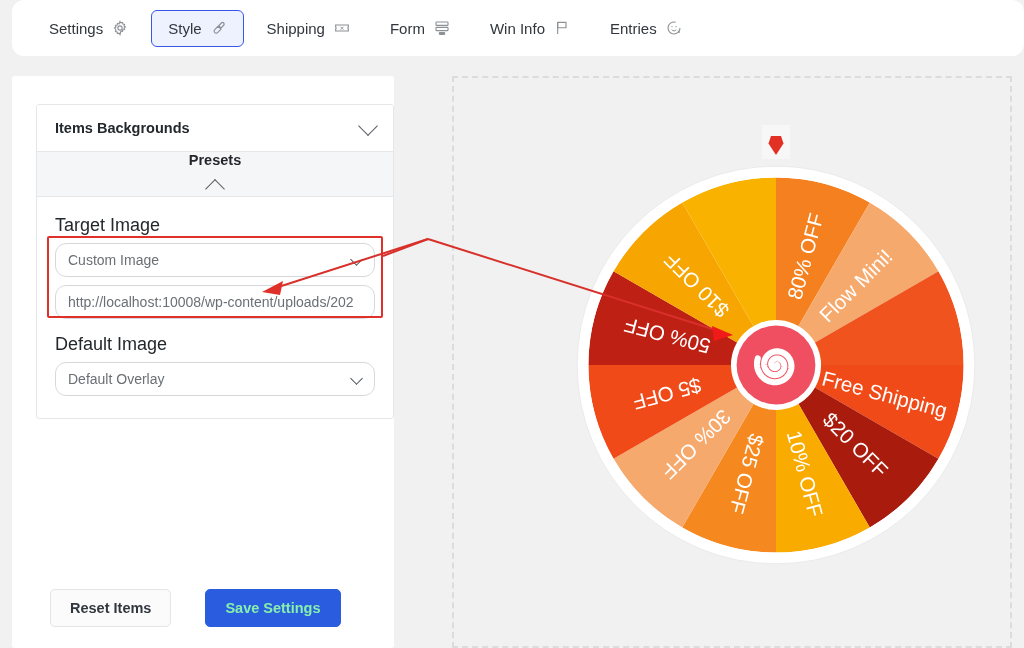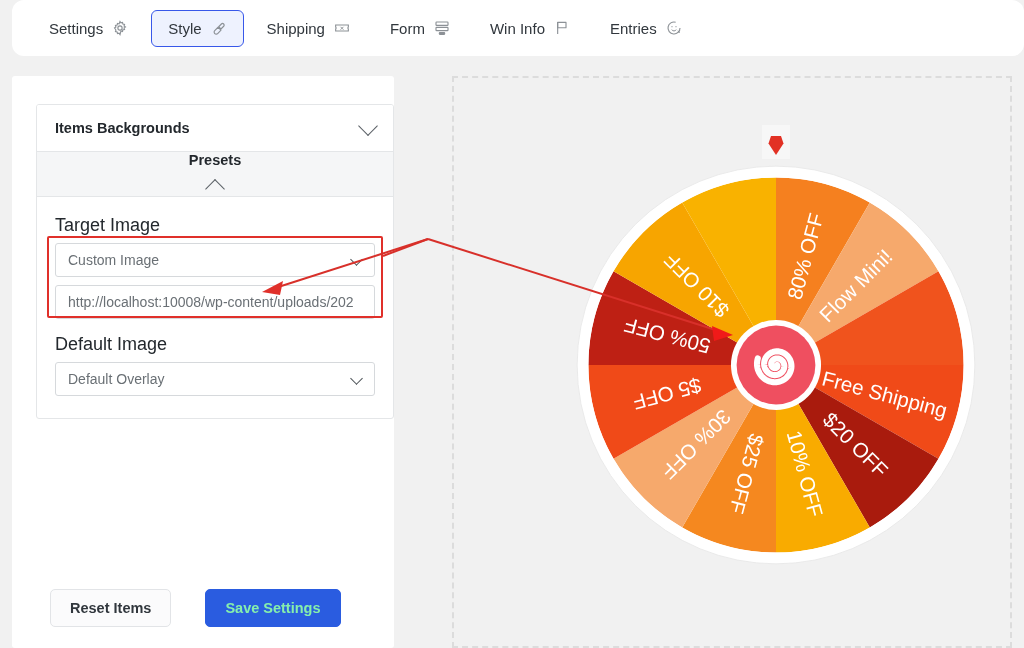--- a/index.html
+++ b/index.html
@@ -37,21 +37,20 @@
     border: 1px solid transparent;
     font-size: 15px;
     color: #31373d;
     background: transparent;
     cursor: pointer;
     white-space: nowrap;
   }
   .tab.active {
     background: #eef2fe;
     border: 1px solid #3858e9;
-    align-items: flex-end;
   }
   .tab .ticon {
     width: 16px; height: 16px;
     display: inline-flex;
     align-items: center;
     justify-content: center;
     flex: 0 0 auto;
   }
   .tab .ticon svg { display: block; }
 
@@ -103,21 +102,21 @@
   .field-label {
     font-size: 18px;
     color: #23282d;
     margin-bottom: 7px;
   }
   .ctl {
     position: relative;
     width: 100%;
     height: 34px;
     border: 1px solid #d6d9dc;
-    border-radius: 3px;
+    border-radius: 11px;
     background: #fff;
     display: flex;
     align-items: center;
     padding: 0 32px 0 12px;
     font-size: 14px;
     color: #6a7075;
     cursor: pointer;
     overflow: hidden;
     white-space: nowrap;
   }

